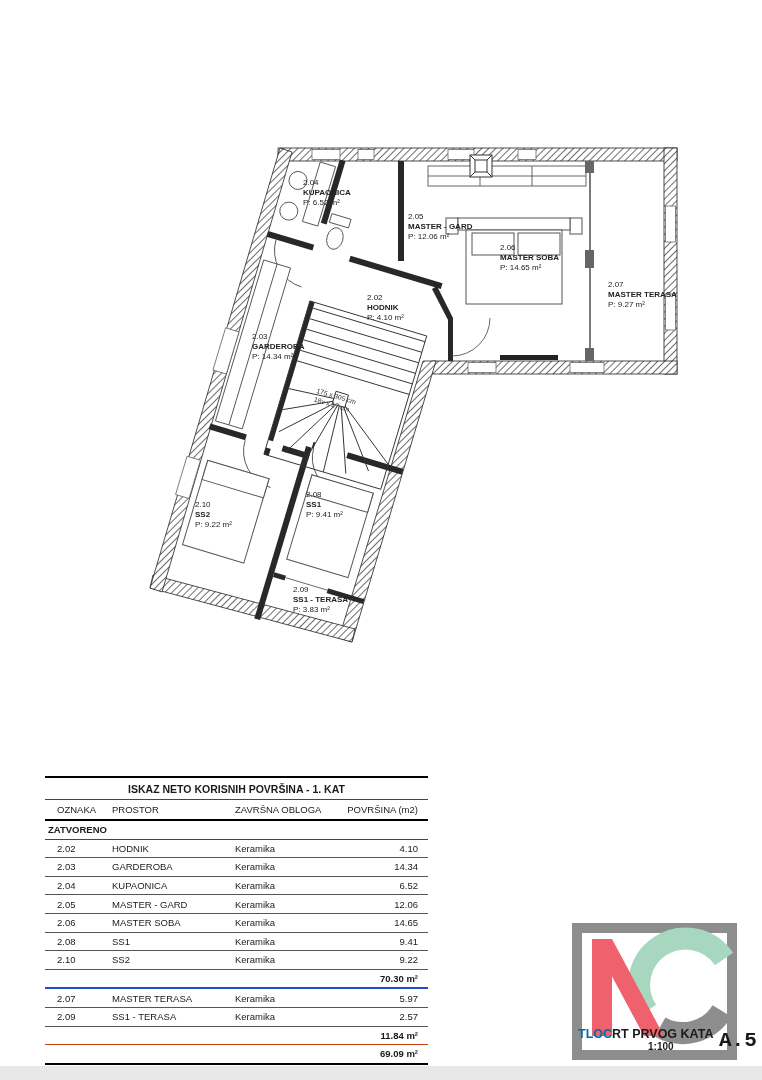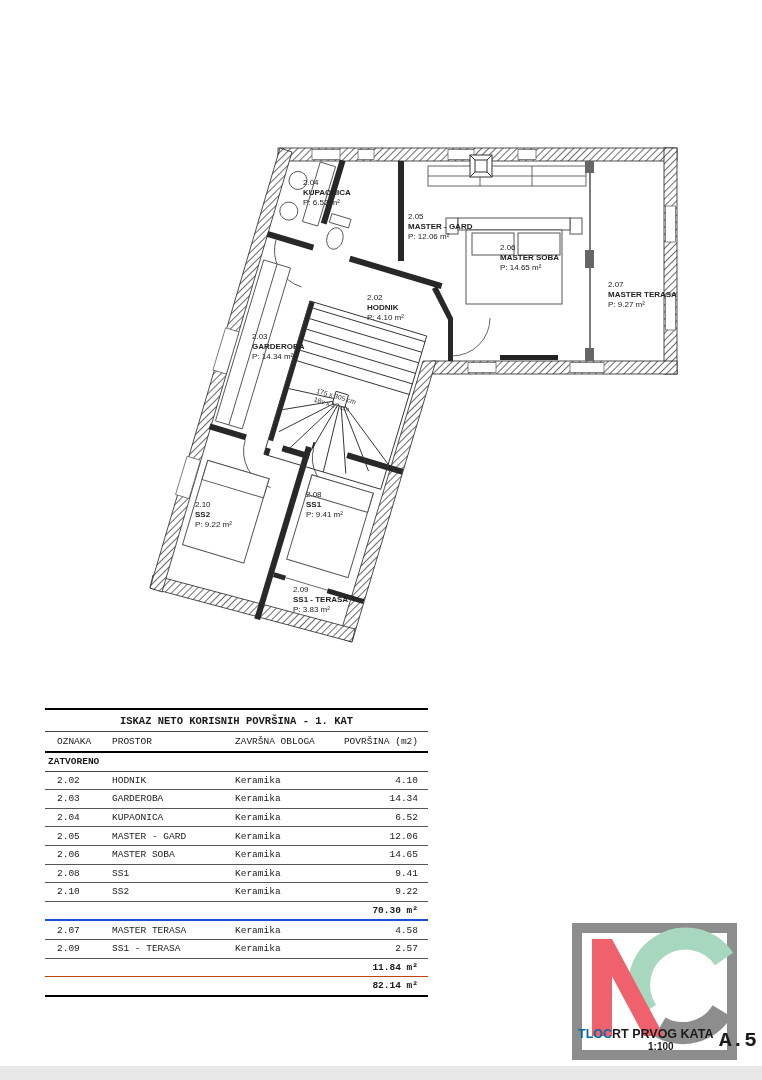--- a/index.html
+++ b/index.html
@@ -5,21 +5,21 @@
   html,body{margin:0;padding:0;background:#fff;}
   .page{position:relative;width:762px;height:1080px;background:#ffffff;overflow:hidden;
         font-family:"Liberation Sans", sans-serif;color:#1a1a1a;}
   .plan-svg{position:absolute;left:0;top:0;}
   
   .rlabel{position:absolute;font-size:8px;line-height:10px;color:#222;white-space:nowrap;z-index:3;}
   .rlabel .rname{font-weight:bold;}
   .stairs-note{position:absolute;left:318px;top:386px;width:80px;font-size:6.8px;line-height:9px;
         color:#333;transform:rotate(16.7deg);transform-origin:left top;z-index:3;white-space:nowrap;}
   
-  .ntable{position:absolute;left:45px;top:708px;width:383px;border-top:2px solid #000;font-size:9.5px;z-index:3;font-family:Liberation Mono, monospace;}
+  .ntable{position:absolute;left:45px;top:776px;width:383px;border-top:2px solid #000;font-size:9.5px;z-index:3;}
   .trow{display:flex;align-items:center;height:17.6px;border-bottom:1px solid #555;}
   .trow.title{height:21px;font-weight:bold;font-size:10.5px;justify-content:center;border-bottom:1px solid #444;}
   .trow.head{height:19px;border-bottom:2px solid #000;}
   .trow.section{height:17.6px;font-weight:bold;border-bottom:1px solid #444;}
   .trow.subtotal{font-weight:bold;border-bottom:2px solid #1d4ed8;}
   .trow.total1{font-weight:bold;border-bottom:1px solid #c2410c;}
   .trow.total2{font-weight:bold;border-bottom:2px solid #000;}
   .c1{width:62px;padding-left:12px;box-sizing:border-box;}
   .c2{width:121px;padding-left:5px;box-sizing:border-box;}
   .c3{width:112px;padding-left:7px;box-sizing:border-box;}
@@ -287,39 +287,39 @@
       <span class="c1"></span>
       <span class="c2"></span>
       <span class="c3"></span>
       <span class="c4">70.30 m²</span>
     </div>
 
     <div class="trow">
       <span class="c1">2.07</span>
       <span class="c2">MASTER TERASA</span>
       <span class="c3">Keramika</span>
-      <span class="c4">4.58</span>
+      <span class="c4">5.97</span>
     </div>
     <div class="trow">
       <span class="c1">2.09</span>
       <span class="c2">SS1 - TERASA</span>
       <span class="c3">Keramika</span>
       <span class="c4">2.57</span>
     </div>
     <div class="trow total1">
       <span class="c1"></span>
       <span class="c2"></span>
       <span class="c3"></span>
       <span class="c4">11.84 m²</span>
     </div>
     <div class="trow total2">
       <span class="c1"></span>
       <span class="c2"></span>
       <span class="c3"></span>
-      <span class="c4">82.14 m²</span>
+      <span class="c4">69.09 m²</span>
     </div>
   </div>
 
   <div class="logo-wrap">
     <svg width="165" height="137" viewBox="0 0 165 137">
       <rect x="5" y="5" width="155" height="127" fill="#ffffff" stroke="#8d8d8d" stroke-width="10"></rect>
       <path d="M 152,36 A 46 46 0 1 0 75,88" fill="none" stroke="#a8d7c0" stroke-width="22"></path>
       <path d="M 150,88 A 46 46 0 0 1 88,104" fill="none" stroke="#8d8d8d" stroke-width="22"></path>
       <rect x="20" y="16" width="20" height="97" fill="#f0616e"></rect>
       <polygon points="20,16 40,16 92,113 72,113" fill="#f0616e"></polygon>

